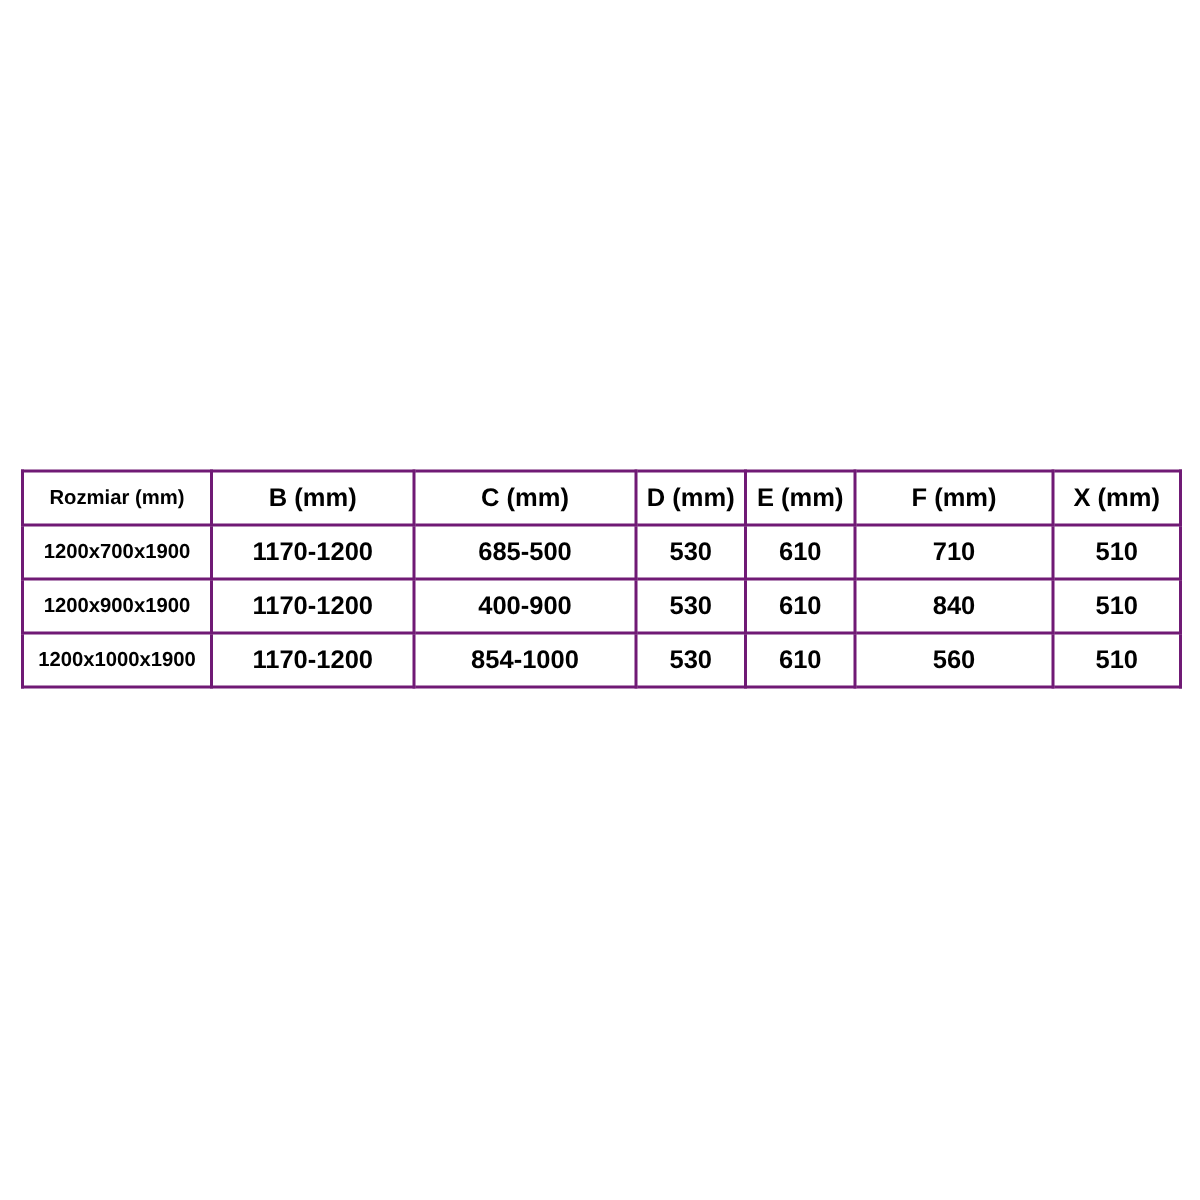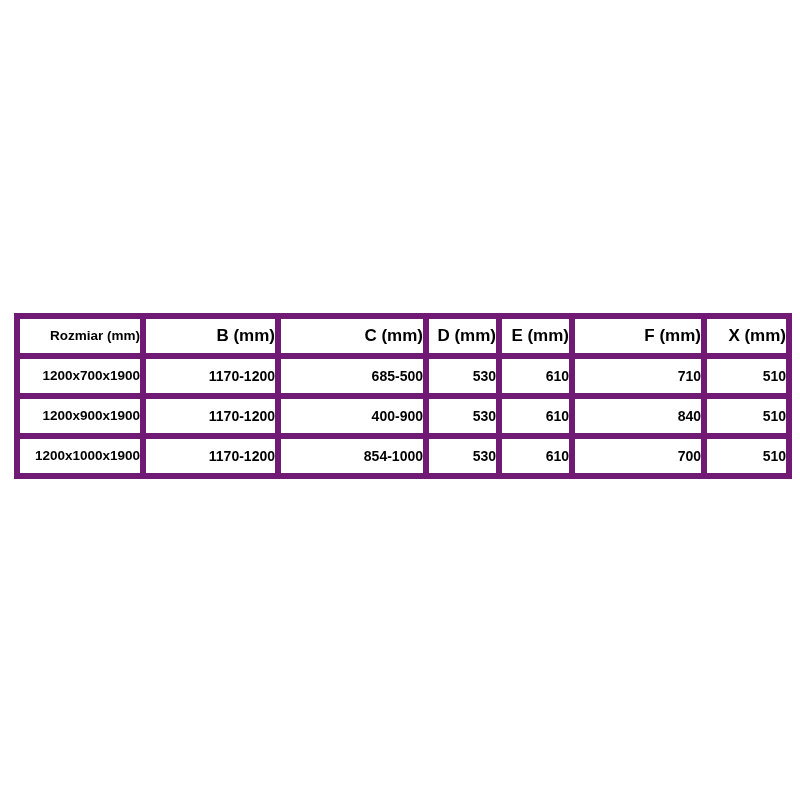--- a/index.html
+++ b/index.html
@@ -29,36 +29,36 @@
     width: 772px;
   }
   table.spec {
     border-collapse: collapse;
     width: 772px;
     table-layout: fixed;
     background: #ffffff;
   }
   table.spec th,
   table.spec td {
-    border: 6px solid #701a75;
-    text-align: right;
+    border: 2px solid #701a75;
+    text-align: center;
     vertical-align: middle;
     font-weight: bold;
     color: #000000;
     padding: 0;
     height: 34px;
     line-height: 34px;
     white-space: nowrap;
     overflow: hidden;
   }
   table.spec th {
     font-size: 17px;
   }
   table.spec td {
-    font-size: 14px;
+    font-size: 17px;
   }
   
   col.c0 { width: 126px; }
   col.c1 { width: 135px; }
   col.c2 { width: 148px; }
   col.c3 { width: 73px; }
   col.c4 { width: 73px; }
   col.c5 { width: 132px; }
   col.c6 { width: 85px; }
 
@@ -112,19 +112,19 @@
           <td>610</td>
           <td>840</td>
           <td>510</td>
         </tr>
         <tr>
           <td class="rowlabel">1200x1000x1900</td>
           <td>1170-1200</td>
           <td>854-1000</td>
           <td>530</td>
           <td>610</td>
-          <td>700</td>
+          <td>560</td>
           <td>510</td>
         </tr>
       </tbody>
     </table>
   </div>
 </div>
 
 </body></html>

